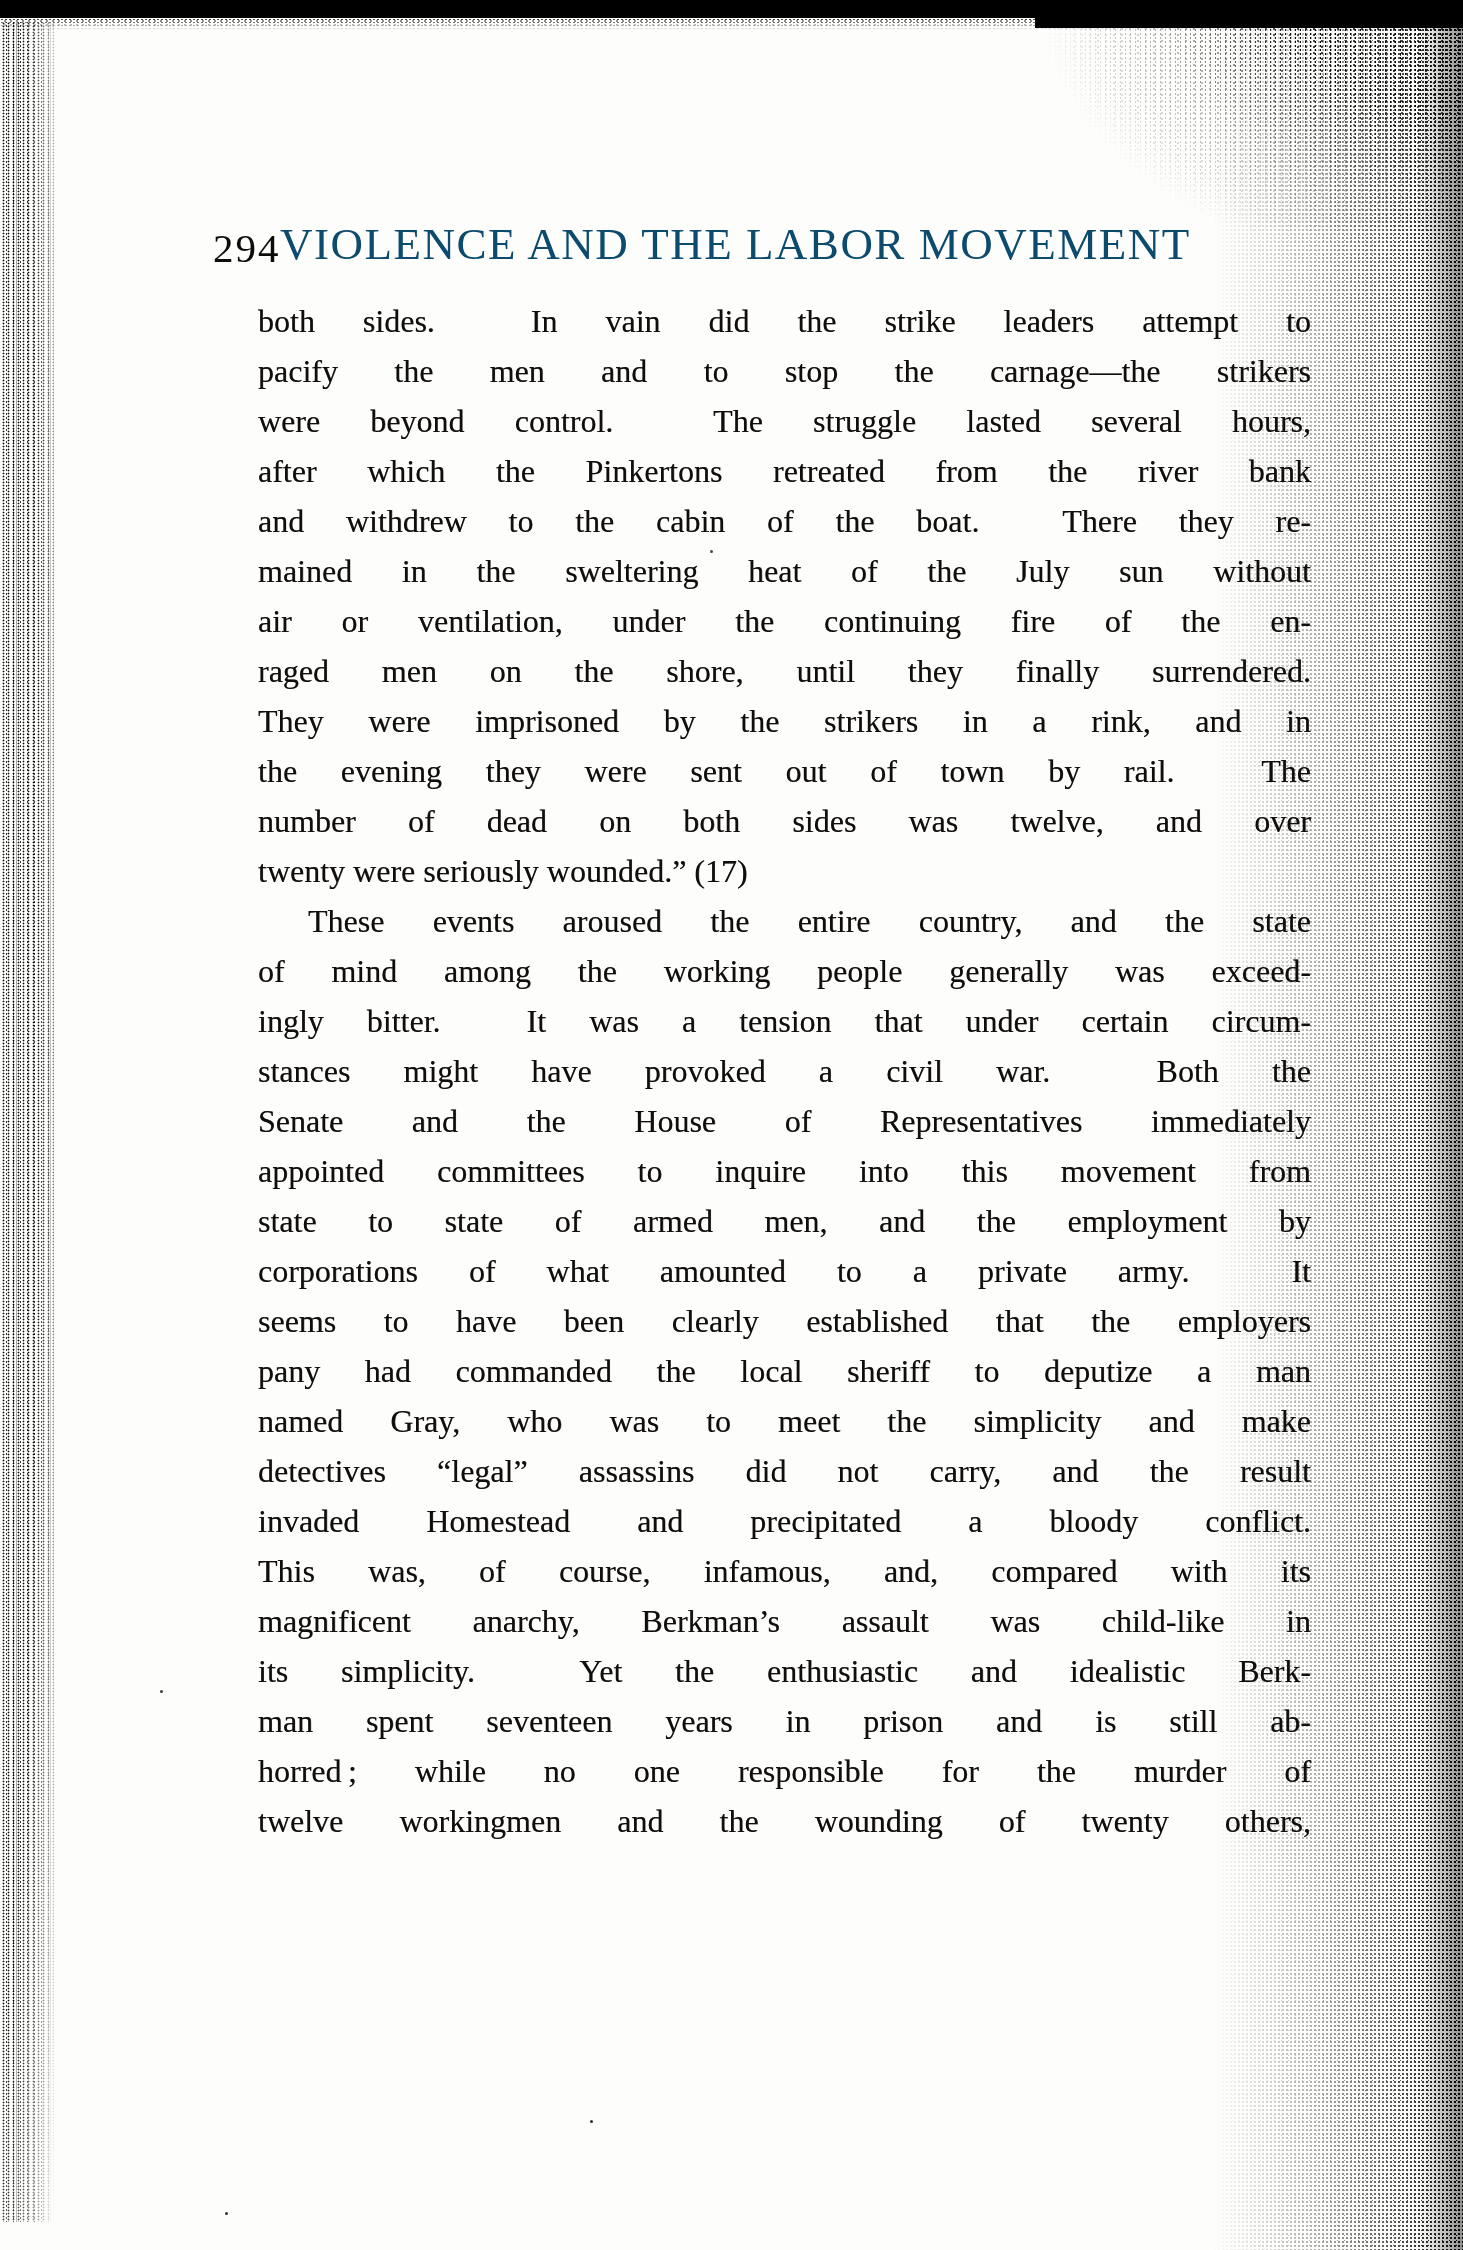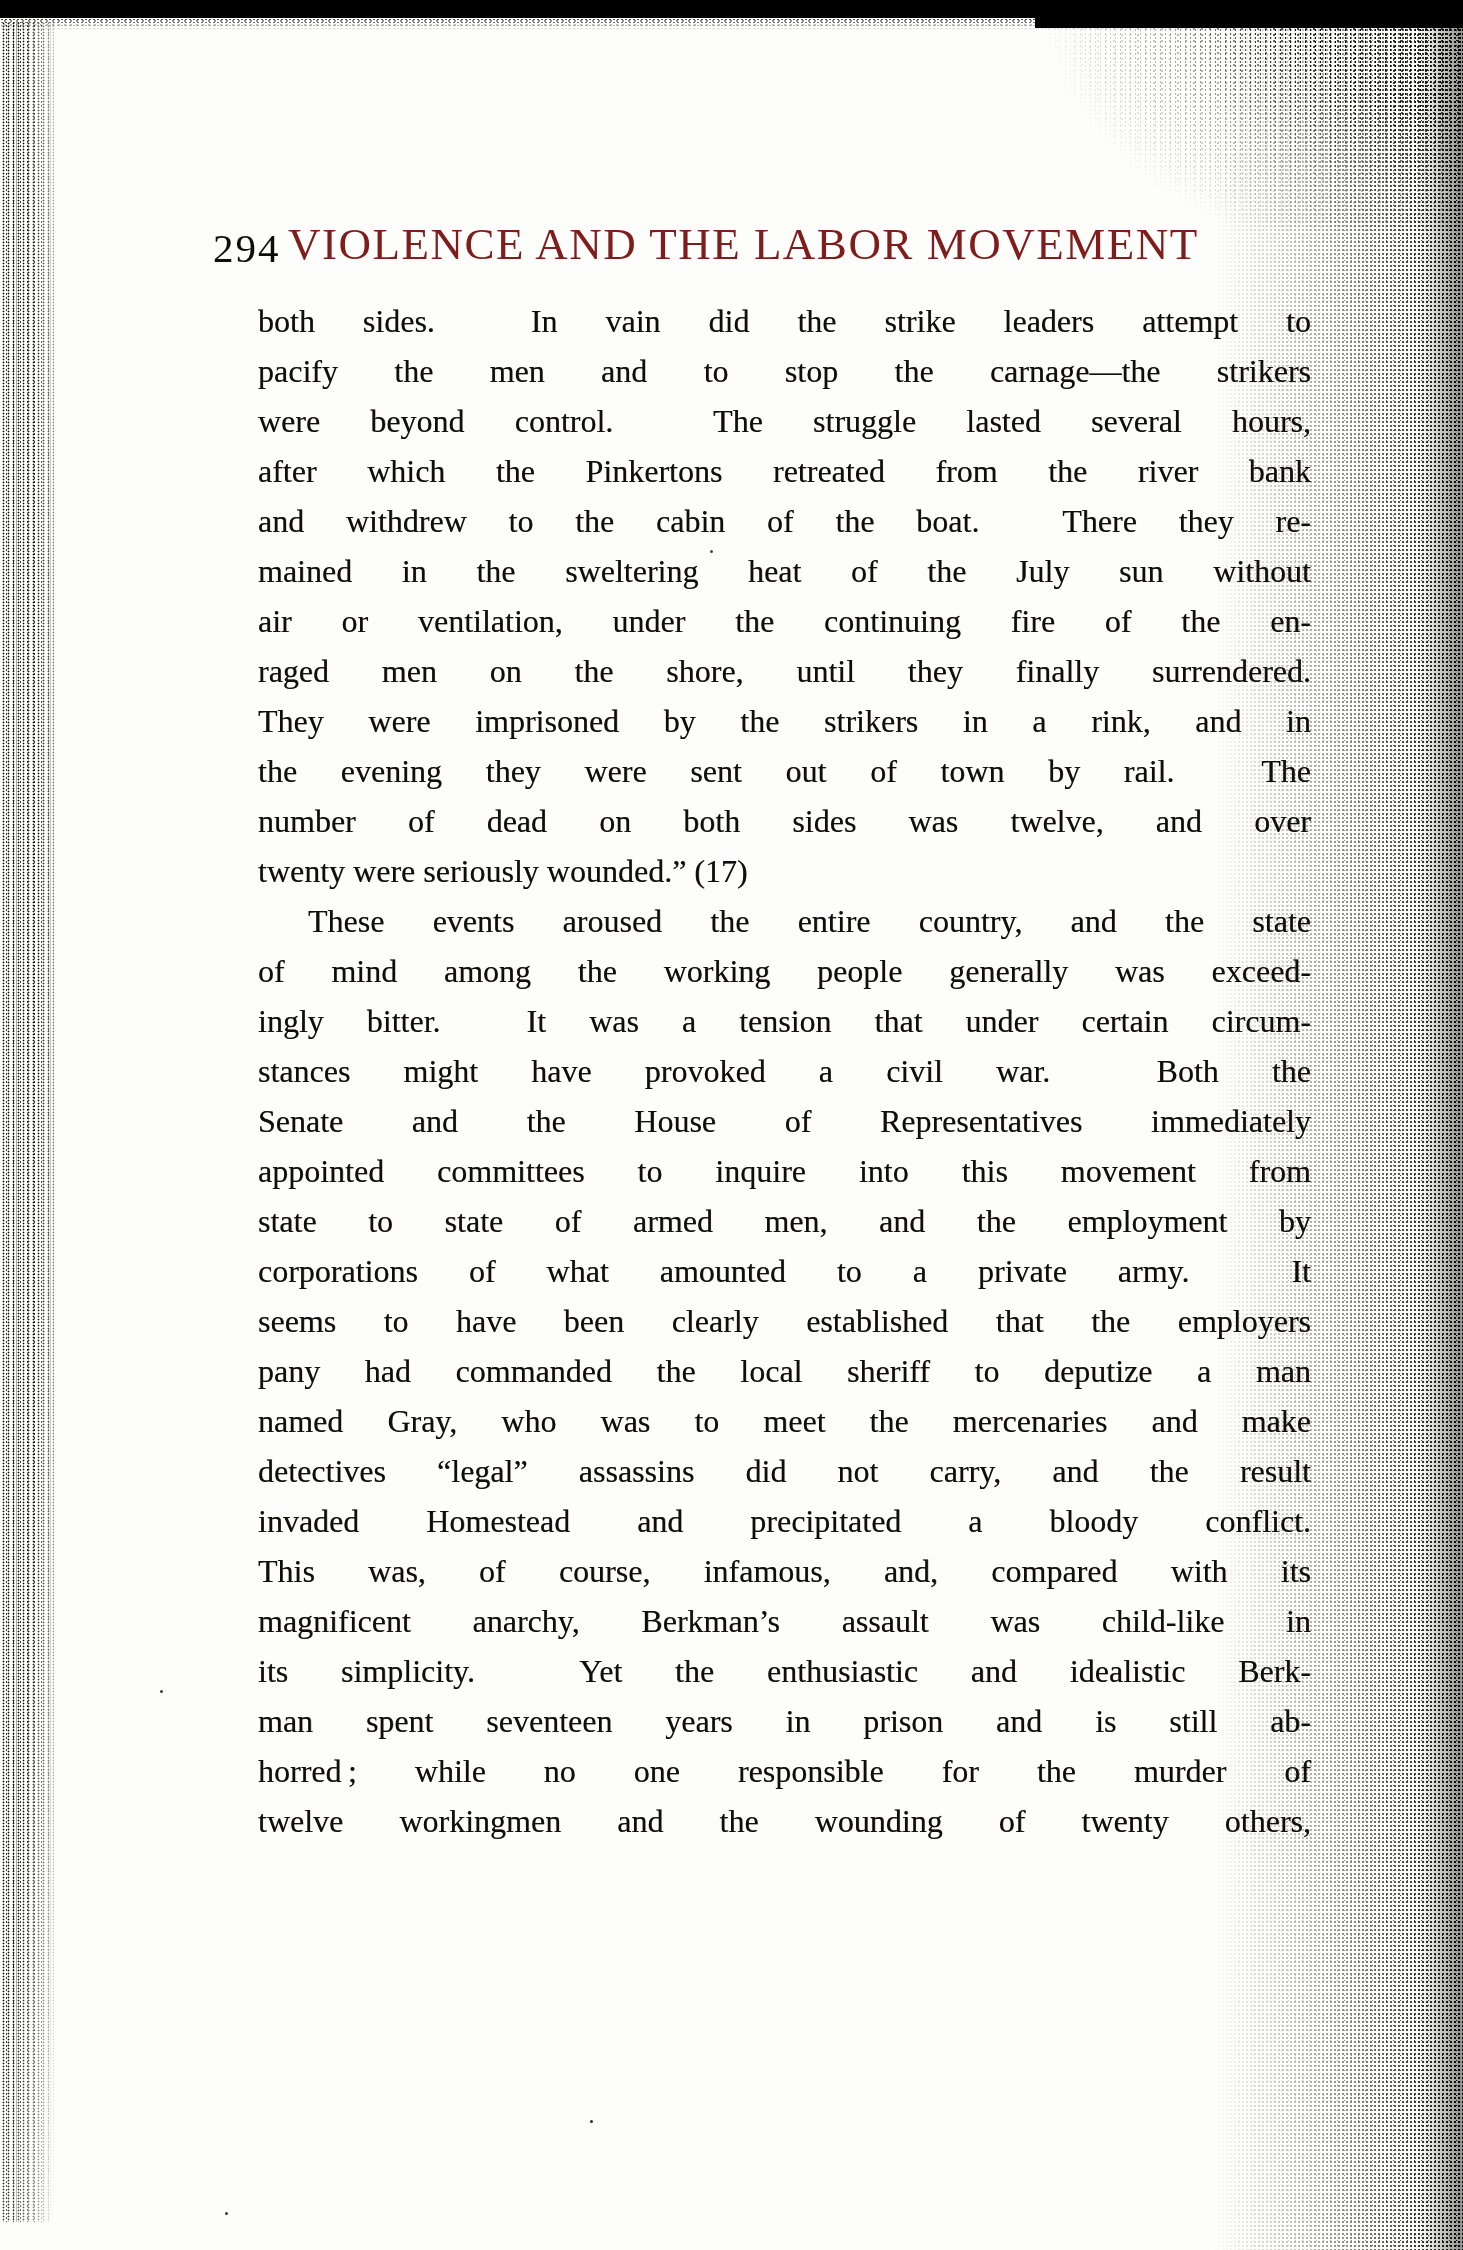--- a/index.html
+++ b/index.html
@@ -62,22 +62,22 @@
     position:absolute;left:590px;top:2120px;width:3px;height:3px;border-radius:50%;background:#2a2a2a;
     box-shadow:-365px 92px 0 0 #333, -260px -995px 0 0 #3a3a3a, 120px -1570px 0 0 #444, -430px -430px 0 0 #3c3c3c;
   }
   
   .running-header{position:absolute;left:0;top:218px;width:1463px;height:56px;}
   .pagenum{
     position:absolute;left:213px;top:6px;
     font-size:41px;letter-spacing:2px;color:#0c0c0c;
   }
   .title{
-    position:absolute;left:288px;top:0;
-    font-size:45px;letter-spacing:1.5px;color:#7f1d1d;white-space:nowrap;
+    position:absolute;left:280px;top:0;
+    font-size:45px;letter-spacing:1.5px;color:#0c4a6e;white-space:nowrap;
   }
   
   .body-text{
     position:absolute;left:258px;top:296px;width:1053px;
     font-size:32px;line-height:50px;
     color:#100d0a;
     text-shadow:.3px .3px 0 rgba(16,13,10,.55);
   }
   .line{
     height:50px;overflow:visible;white-space:normal;
@@ -118,21 +118,21 @@
       <div class="line indent">These events aroused the entire country, and the state</div>
       <div class="line">of mind among the working people generally was exceed-</div>
       <div class="line">ingly bitter.&nbsp; It was a tension that under certain circum-</div>
       <div class="line">stances might have provoked a civil war.&nbsp; Both the</div>
       <div class="line">Senate and the House of Representatives immediately</div>
       <div class="line">appointed committees to inquire into this movement from</div>
       <div class="line">state to state of armed men, and the employment by</div>
       <div class="line">corporations of what amounted to a private army.&nbsp; It</div>
       <div class="line">seems to have been clearly established that the employers</div>
       <div class="line">pany had commanded the local sheriff to deputize a man</div>
-      <div class="line">named Gray, who was to meet the mercenaries and make</div>
+      <div class="line">named Gray, who was to meet the simplicity and make</div>
       <div class="line">detectives “legal” assassins did not carry, and the result</div>
       <div class="line">invaded Homestead and precipitated a bloody conflict.</div>
       <div class="line">This was, of course, infamous, and, compared with its</div>
       <div class="line">magnificent anarchy, Berkman’s assault was child-like in</div>
       <div class="line">its simplicity.&nbsp; Yet the enthusiastic and idealistic Berk-</div>
       <div class="line">man spent seventeen years in prison and is still ab-</div>
       <div class="line">horred ; while no one responsible for the murder of</div>
       <div class="line">twelve workingmen and the wounding of twenty others,</div>
     </div>
 </div>

